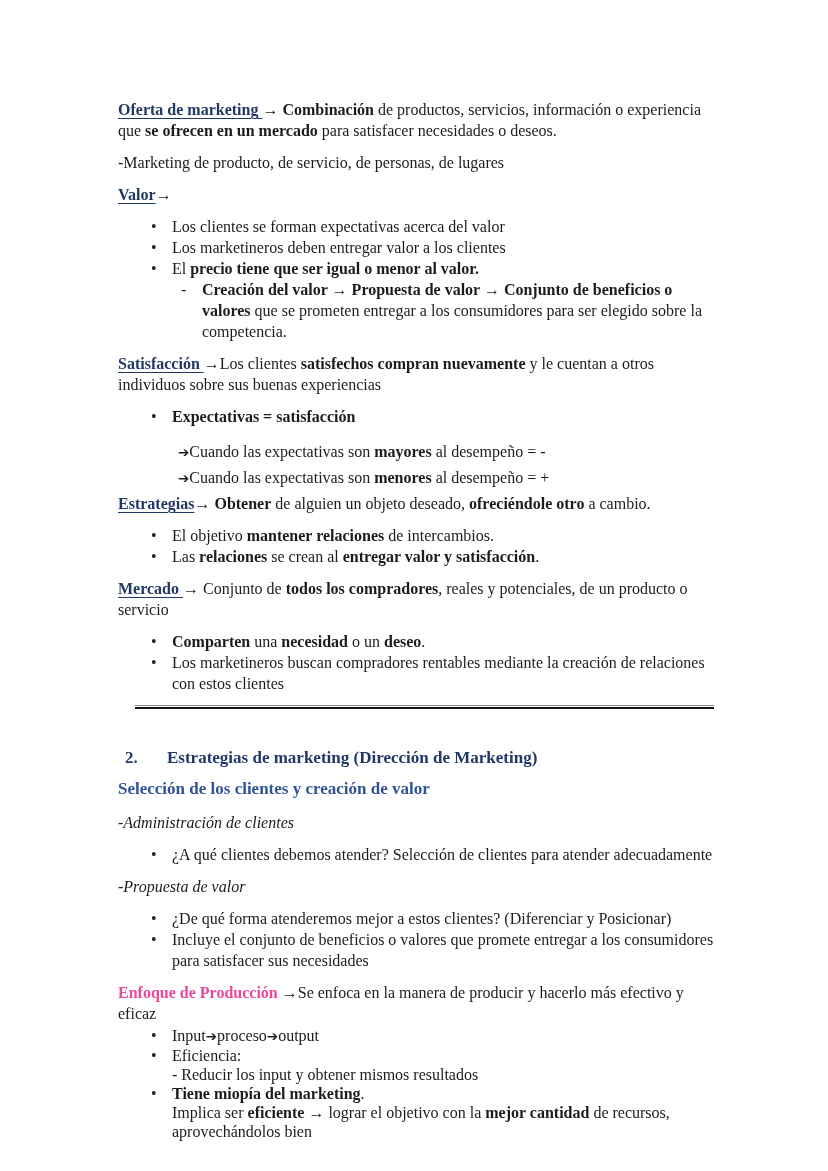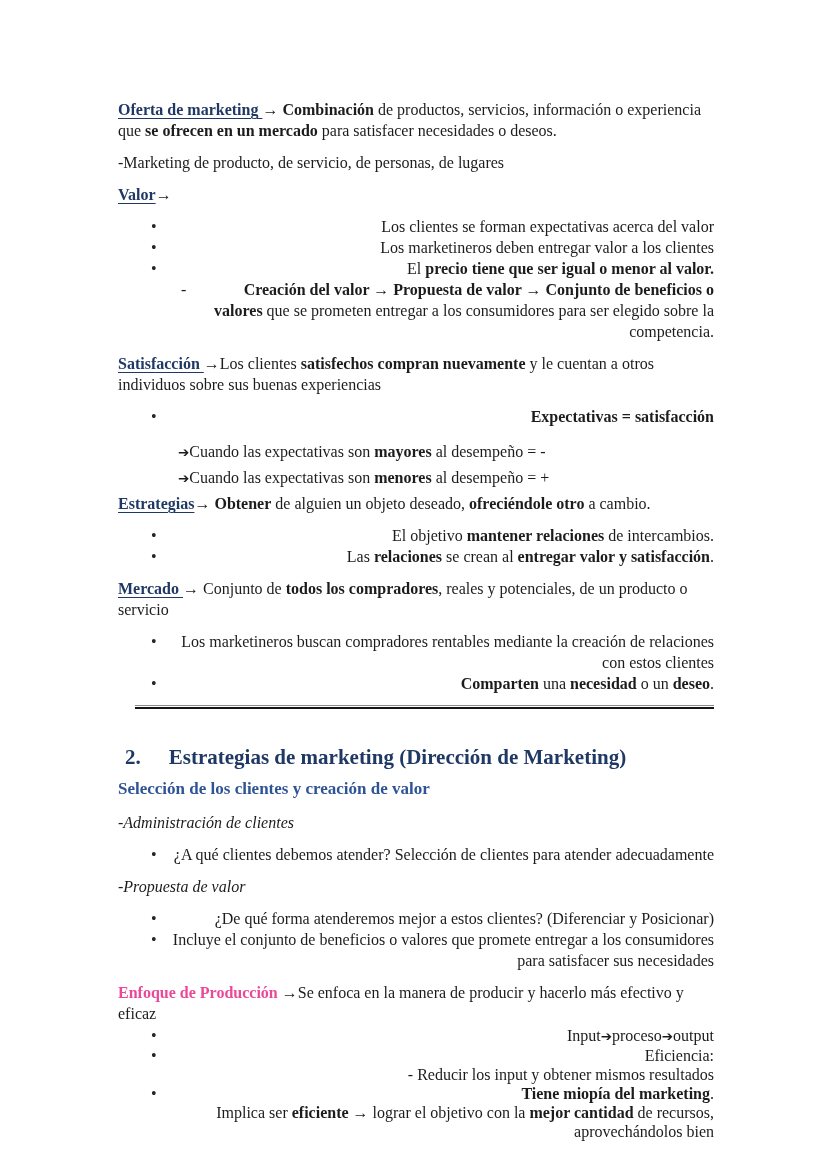--- a/index.html
+++ b/index.html
@@ -9,29 +9,29 @@
     font-family:"Liberation Serif","DejaVu Serif",serif;
     font-size:16px;line-height:21px;color:#1c1c1c;
     -webkit-font-smoothing:antialiased;
   }
   #doc{padding:99px 114px 40px 118px;box-sizing:border-box;width:828px;}
   
   .p{margin:0 0 11px 0;}
   .mb0{margin-bottom:2px;}
   .italic-note{font-style:italic;margin:0 0 11px 0;}
   .h2{font-weight:bold;color:#2f5496;font-size:17px;line-height:22px;margin:0 0 12px 0;}
-  .hnum{font-weight:bold;color:#1f3864;font-size:21px;line-height:23px;margin:0 0 9px 7px;}
+  .hnum{font-weight:bold;color:#1f3864;font-size:17px;line-height:23px;margin:0 0 9px 7px;}
   .hnum .num{display:inline-block;min-width:14px;margin-right:28px;}
   .arrowp{margin:4px 0 4px 60px;}
   .rule{height:1px;border-top:1px solid #8a8a8a;border-bottom:2px solid #151515;margin:3px 0 37px 17px;}
   
   .list{margin:0 0 11px 0;}
   .list.mb14{margin-bottom:14px;}
   .list.tight .li{line-height:19px;}
-  .li{position:relative;padding-left:54px;text-align:right;}
+  .li{position:relative;padding-left:54px;}
   .li.disc::before{content:"\2022";position:absolute;left:33px;top:0;color:#262626;}
   .li.dash{padding-left:84px;}
   .li.dash::before{content:"-";position:absolute;left:63px;top:0;}
   .cont{}
   
   .r{white-space:pre-wrap;}
   .r.b{font-weight:bold;}
   .r.term{font-weight:bold;color:#1f3864;text-decoration:underline;text-underline-offset:3px;}
   .r.blue{font-weight:bold;color:#ec4899;}
   .r.h{color:#1f3864;}
@@ -56,22 +56,22 @@
     </div>
     <div class="arrowp"><span class="r arrow">➔</span><span class="r ">Cuando las expectativas son </span><span class="r b">mayores</span><span class="r "> al desempeño = -</span></div>
     <div class="arrowp"><span class="r arrow">➔</span><span class="r ">Cuando las expectativas son </span><span class="r b">menores</span><span class="r "> al desempeño = +</span></div>
     <div class="p"><span class="r term">Estrategias</span><span class="r ">→ </span><span class="r b">Obtener</span><span class="r "> de alguien un objeto deseado, </span><span class="r b">ofreciéndole otro</span><span class="r "> a cambio.</span></div>
     <div class="list">
       <div class="li disc"><span class="r ">El objetivo </span><span class="r b">mantener relaciones</span><span class="r "> de intercambios.</span></div>
       <div class="li disc"><span class="r ">Las </span><span class="r b">relaciones</span><span class="r "> se crean al </span><span class="r b">entregar valor y satisfacción</span><span class="r ">.</span></div>
     </div>
     <div class="p"><span class="r term">Mercado </span><span class="r ">→ Conjunto de </span><span class="r b">todos los compradores</span><span class="r ">, reales y potenciales, de un producto o servicio</span></div>
     <div class="list">
+      <div class="li disc"><span class="r b">Comparten</span><span class="r "> una </span><span class="r b">necesidad</span><span class="r "> o un </span><span class="r b">deseo</span><span class="r ">.</span></div>
       <div class="li disc"><span class="r ">Los marketineros buscan compradores rentables mediante la creación de relaciones con estos clientes</span></div>
-      <div class="li disc"><span class="r b">Comparten</span><span class="r "> una </span><span class="r b">necesidad</span><span class="r "> o un </span><span class="r b">deseo</span><span class="r ">.</span></div>
     </div>
     <div class="rule"></div>
     <div class="hnum"><span class="num">2.</span><span class="r h">Estrategias de marketing (Dirección de Marketing)</span></div>
     <div class="h2"><span class="r ">Selección de los clientes y creación de valor</span></div>
     <div class="italic-note"><span class="r ">-Administración de clientes</span></div>
     <div class="list">
       <div class="li disc"><span class="r ">¿A qué clientes debemos atender? Selección de clientes para atender adecuadamente</span></div>
     </div>
     <div class="italic-note"><span class="r ">-Propuesta de valor</span></div>
     <div class="list">

